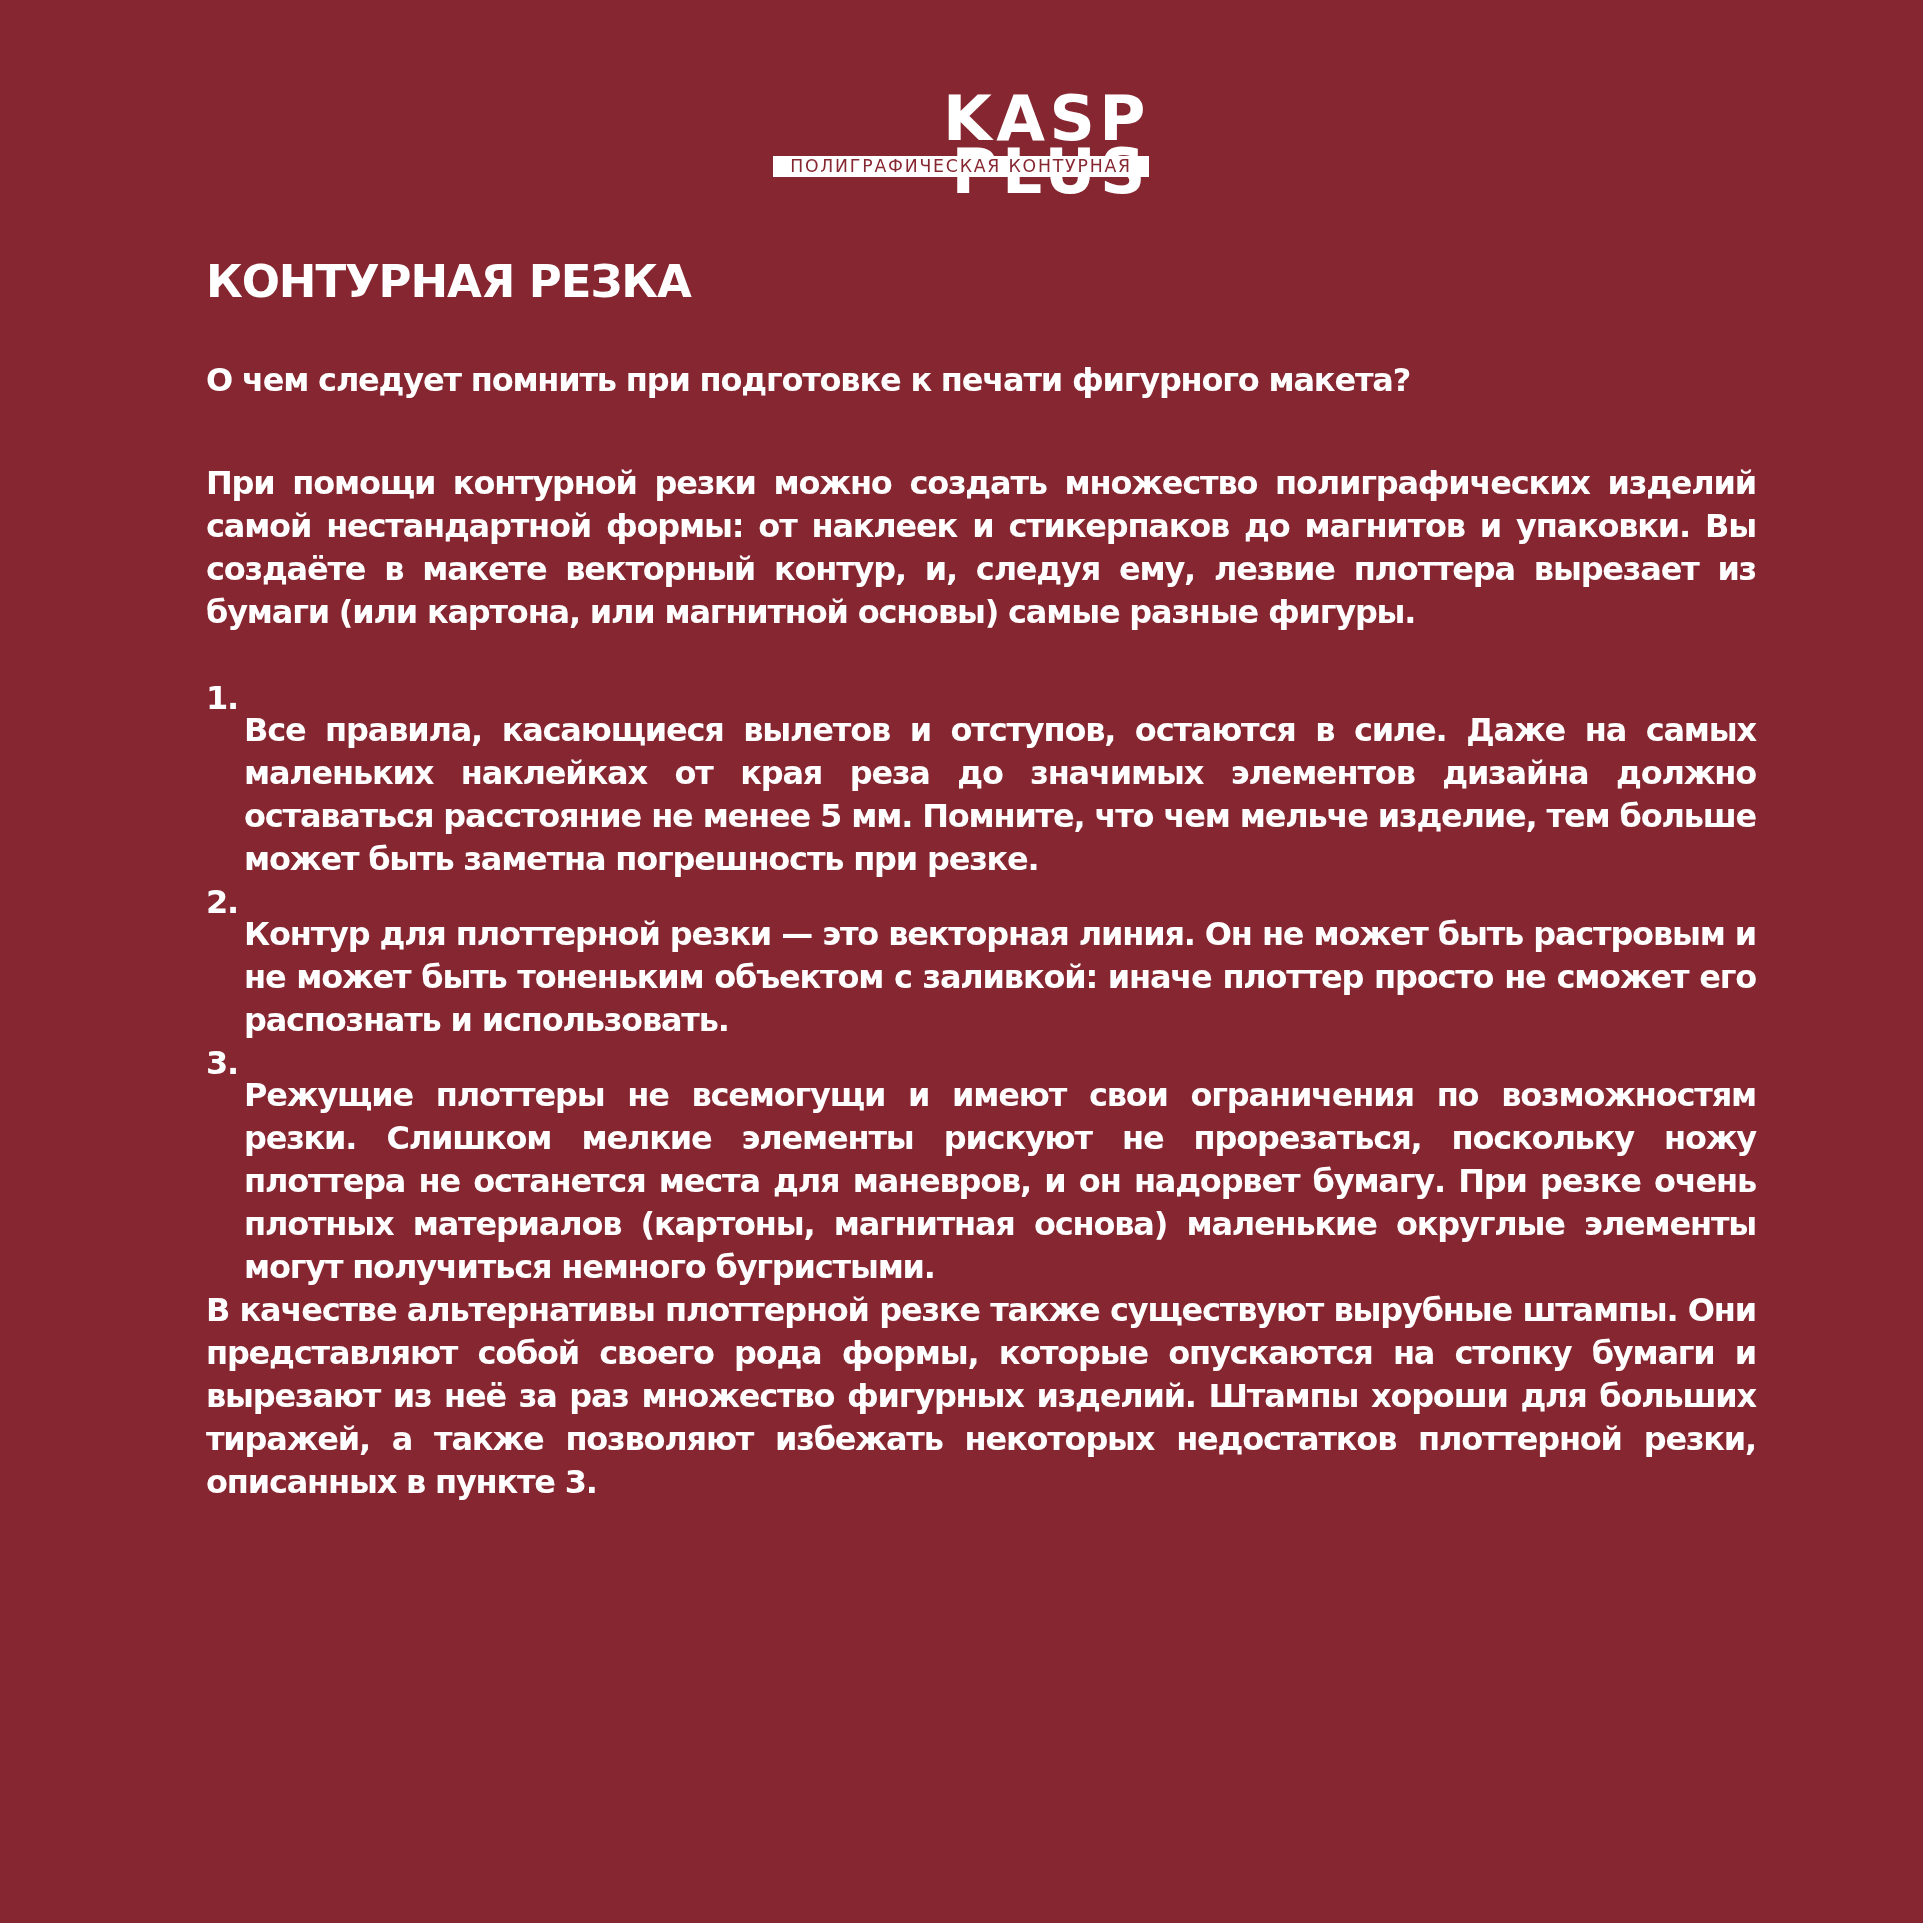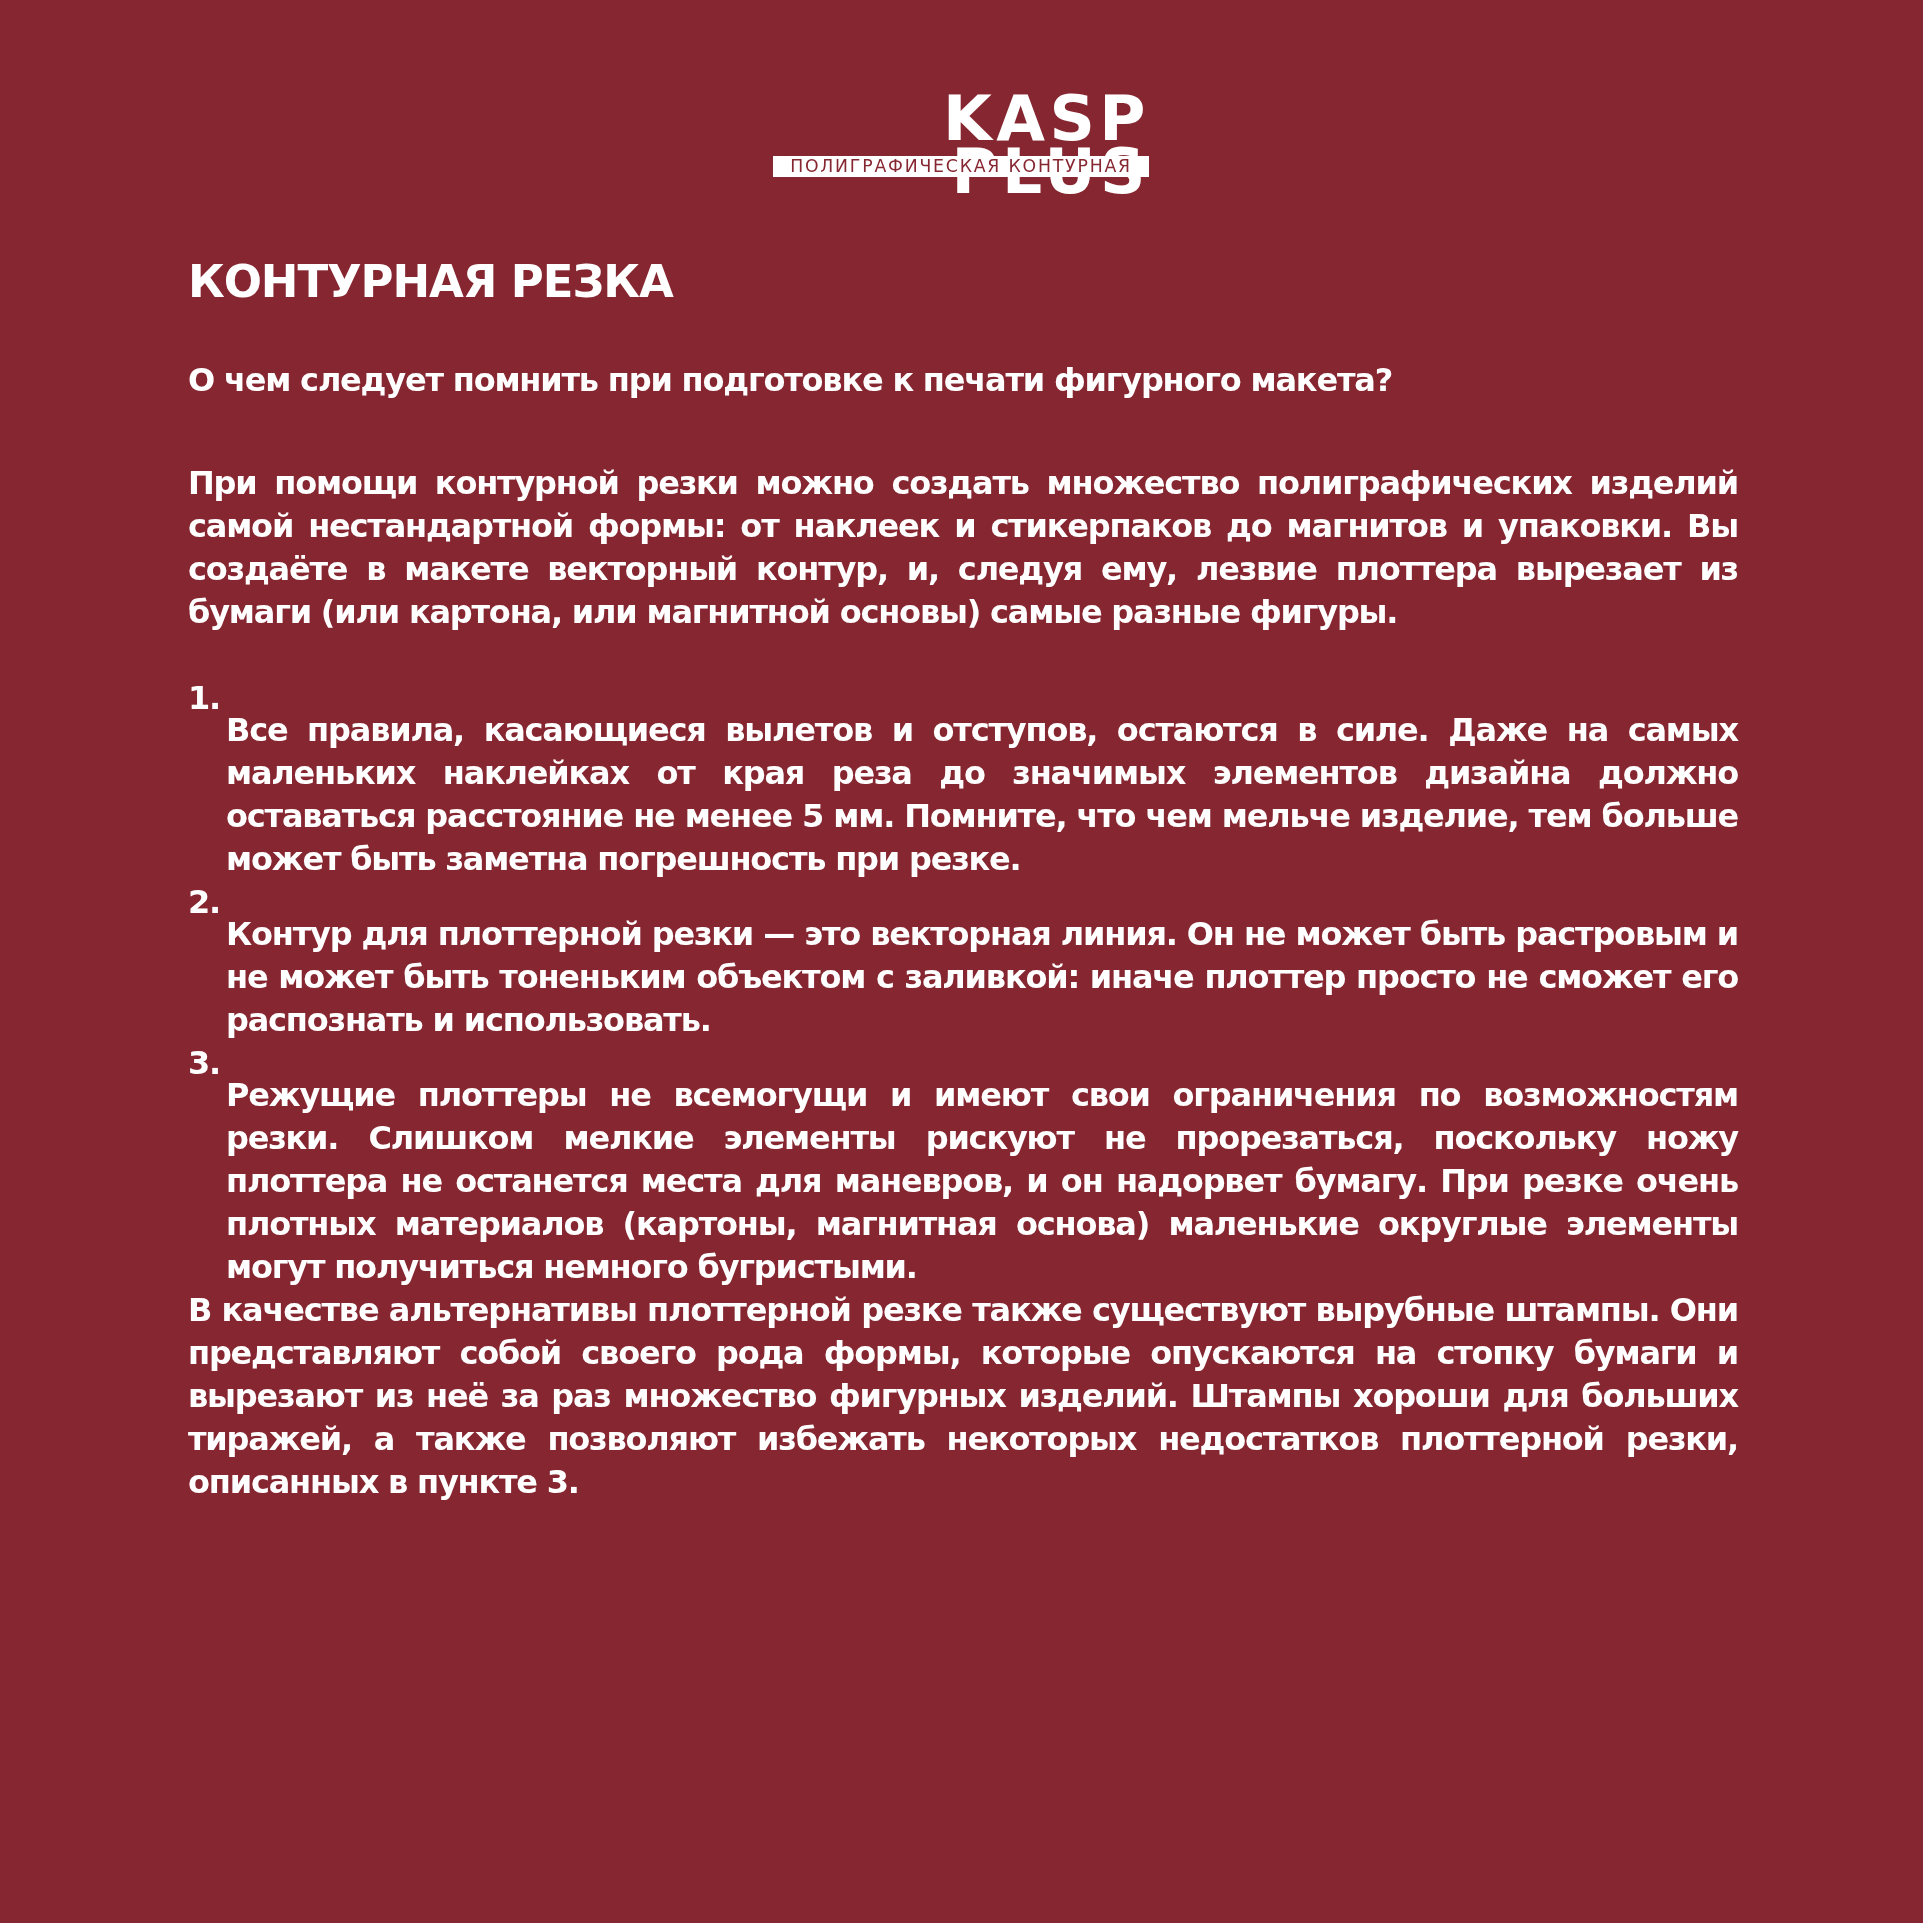--- a/index.html
+++ b/index.html
@@ -47,21 +47,21 @@
     .logo-band span {
       color: #862630;
       font-family: "DejaVu Sans", sans-serif;
       font-size: 17.3px;
       letter-spacing: 1.8px;
       line-height: 21px;
       white-space: nowrap;
     }
     .content {
       position: absolute;
-      left: 188px;
+      left: 206px;
       top: 248px;
       width: 1550px;
     }
     .title {
       font-family: "DejaVu Sans", sans-serif;
       font-weight: bold;
       font-size: 45px;
       line-height: 68px;
       margin: 0;
       letter-spacing: -1.1px;

